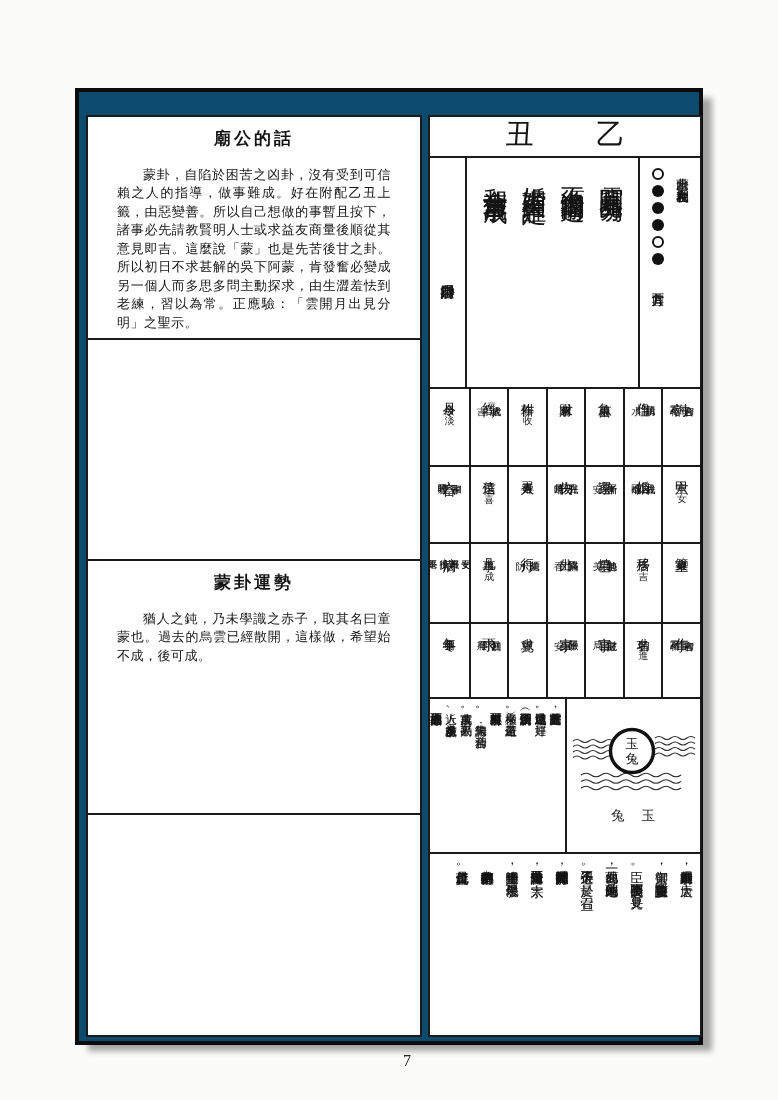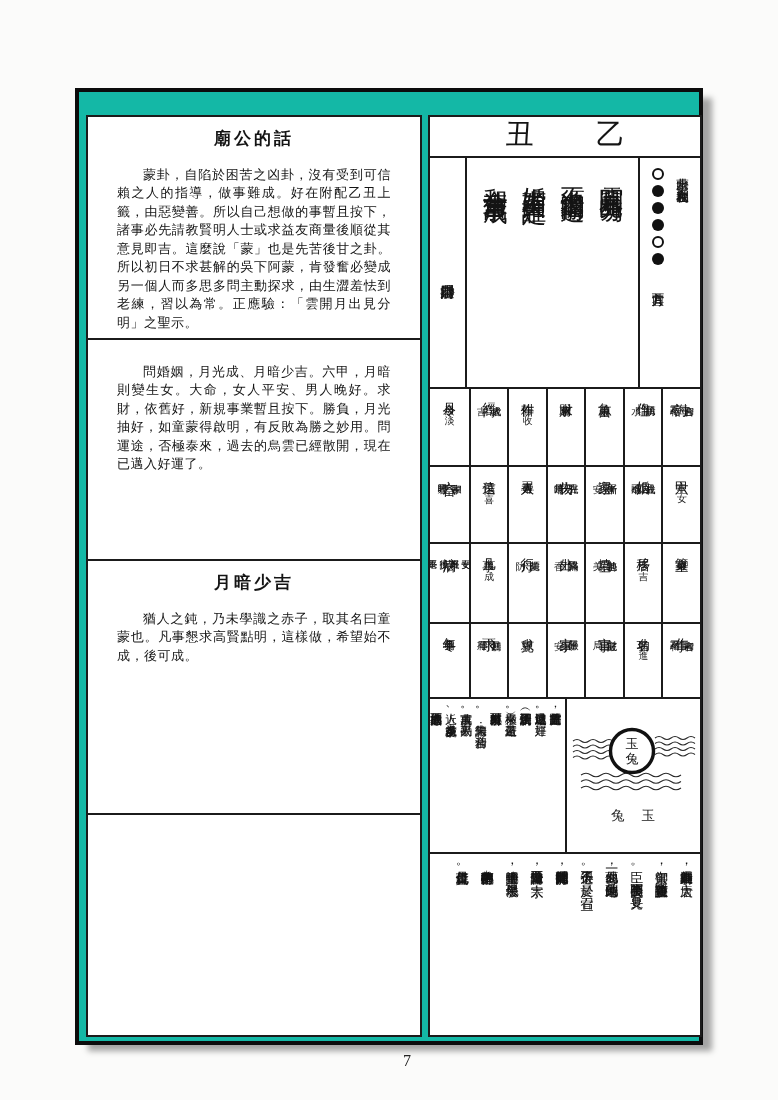--- a/index.html
+++ b/index.html
@@ -2,21 +2,21 @@
 <html><head>
 <meta charset="utf-8">
 <style>
   html,body{margin:0;padding:0;}
   body{
     width:778px;height:1100px;position:relative;background:#fbfbfa;
     font-family:"Liberation Serif","DejaVu Serif",serif;color:#141414;
   }
   .sheet{
     position:absolute;left:75px;top:88px;width:628px;height:957px;
-    background:#14b8a6;border:4px solid #0c0c0c;box-sizing:border-box;
+    background:#0c4a6e;border:4px solid #0c0c0c;box-sizing:border-box;
     box-shadow:11px 8px 6px -2px rgba(0,0,0,0.35);
   }
   .panel{position:absolute;border:2px solid #1b1b1b;box-sizing:border-box;background:#fff;}
   #left-panel{left:7px;top:23px;width:336px;height:922px;display:flex;flex-direction:column;}
   #right-panel{left:349px;top:23px;width:274px;height:922px;display:flex;flex-direction:column;}
 
   
   .lsec{box-sizing:border-box;padding:7px 13px 0;border-bottom:2px solid #1b1b1b;overflow:hidden;}
   .lsec:last-child{border-bottom:none;flex:1;}
   .s1{height:223px}.s2{height:221px}.s3{height:254px}
@@ -81,25 +81,24 @@
 <body>
 
 <div class="sheet">
 
   <div class="panel" id="left-panel">
     <div class="lsec s1">
       <h3>廟公的話</h3>
       <p>蒙卦，自陷於困苦之凶卦，沒有受到可信賴之人的指導，做事難成。好在附配乙丑上籤，由惡變善。所以自己想做的事暫且按下，諸事必先請教賢明人士或求益友商量後順從其意見即吉。這麼說「蒙」也是先苦後甘之卦。所以初日不求甚解的吳下阿蒙，肯發奮必變成另一個人而多思多問主動探求，由生澀羞怯到老練，習以為常。正應驗：「雲開月出見分明」之聖示。</p>
     </div>
     <div class="lsec s2">
-      <p>問婚姻，月光成、月暗少吉。六甲，月暗則變生女。大命，女人平安、男人晚好。求財，依舊好，新規事業暫且按下。勝負，月光抽好，如童蒙得啟明，有反敗為勝之妙用。問運途，否極泰來，過去的烏雲已經散開，現在已邁入好運了。</p>
     </div>
     <div class="lsec s3">
-      <h3>月暗少吉</h3>
-      <p>猶人之鈍，乃未學識之赤子，取其名曰童蒙也。凡事懇求高賢點明，這樣做，希望始不成，後可成。</p>
+      <h3>蒙卦運勢</h3>
+      <p>猶人之鈍，乃未學識之赤子，取其名曰童蒙也。過去的烏雲已經散開，這樣做，希望始不成，後可成。</p>
     </div>
     <div class="lsec">
     </div>
   </div>
 
   <div class="panel" id="right-panel">
 
     <div class="hdr">
       <span>丑</span>
       <span>乙</span>

